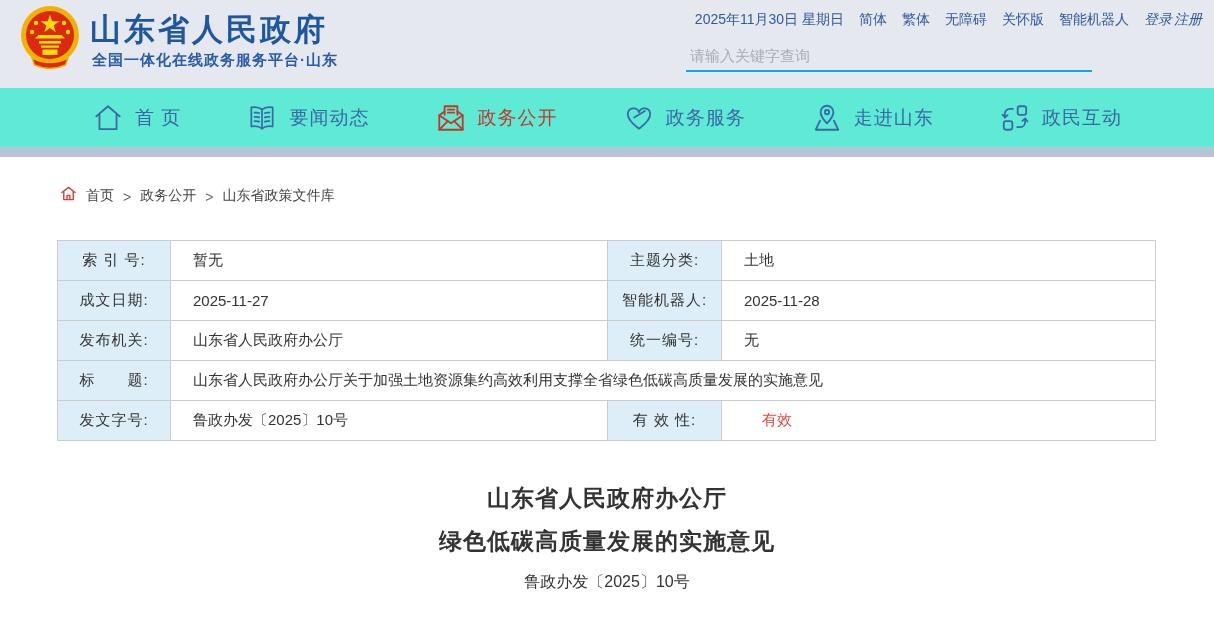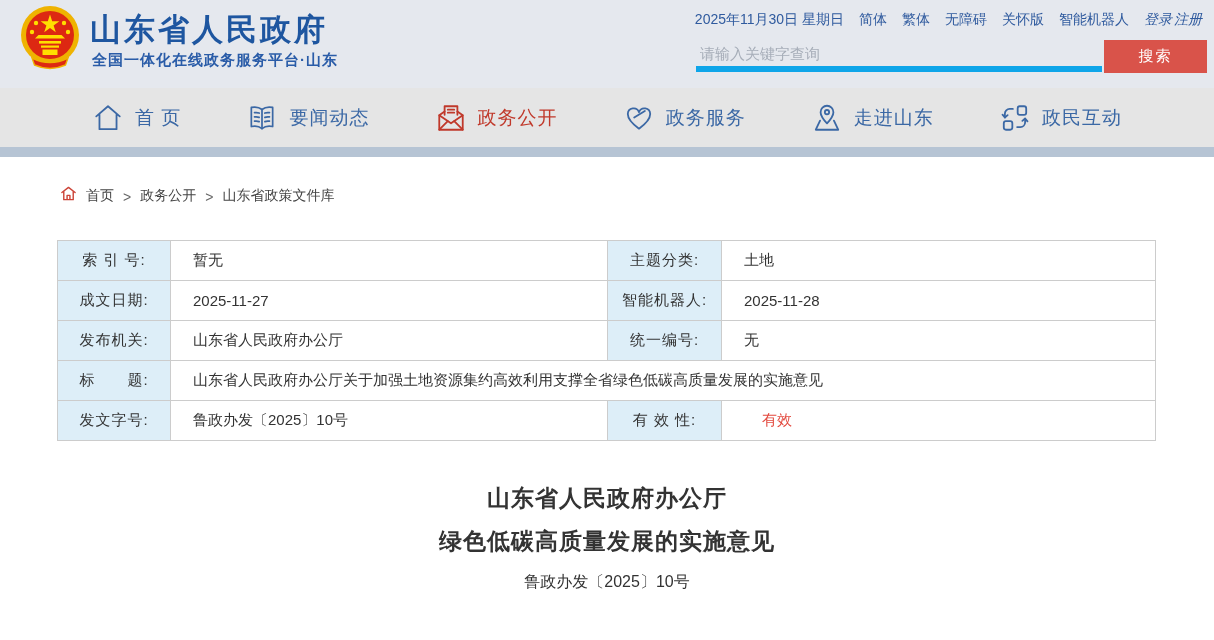--- a/index.html
+++ b/index.html
@@ -24,35 +24,34 @@
   .top-links {
     position:absolute; top:11px; right:12px;
     display:flex; align-items:center; gap:15px;
     font-size:14px; color:#2f5a9e;
   }
   .top-links a { color:#2f5a9e; text-decoration:none; cursor:pointer; }
   .top-links .pair { display:flex; gap:2px;font-style:italic; }
   .search-row { position:absolute; top:40px; right:7px; width:521px; height:33px; }
   .search-input {
     position:absolute; left:0; top:0; width:406px; height:32px;
-    border:none; border-bottom:6px solid #0ea5e9; background:transparent;
+    border:none; border-bottom:2px solid #0ea5e9; background:transparent;
     font-size:15px; color:#6d28d9; outline:none; padding:0 4px;
     font-family:inherit;
-    margin-left:10px;
   }
   .search-input::placeholder { color:#a6adb8; }
   .search-btn {
     position:absolute; right:0; top:0; width:103px; height:33px;
     background:#d9534a; color:#fff; border:none; font-size:15px;
     cursor:pointer; font-family:inherit; letter-spacing:2px;
   }
 
   
   .main-nav {
-    height:59px; background:#e5e5e5;
+    height:59px; background:#5eead4;
     display:flex; align-items:center; justify-content:space-between;
     padding:0 92px;
   }
   .nav-item {
     display:flex; align-items:center; gap:11px;
     font-size:19px; color:#3b68a5; cursor:pointer; letter-spacing:1px;
   }
   .nav-item svg { display:block; }
   .nav-item.active { color:#c0392b; }
   .strip { height:10px; background:#b6c4d4; }
@@ -115,21 +114,20 @@
       <a>关怀版</a>
       <a>智能机器人</a>
       <span class="pair">
         <a>登录</a>
         <a>注册</a>
       </span>
     </div>
 
     <div class="search-row">
       <input class="search-input" type="text" placeholder="请输入关键字查询" style="">
-      <button class="search-btn">搜索</button>
     </div>
   </header>
 
   <nav class="main-nav">
     <div class="nav-item">
       <span>
         <svg viewBox="0 0 30 30" width="32" height="32" fill="none" stroke="currentColor" stroke-width="1.7" stroke-linecap="round" stroke-linejoin="round">
           <path d="M4 13.5 L15 4 L26 13.5 M7 11.3 V25.5 H23 V11.3"></path>
         </svg>
       </span>

